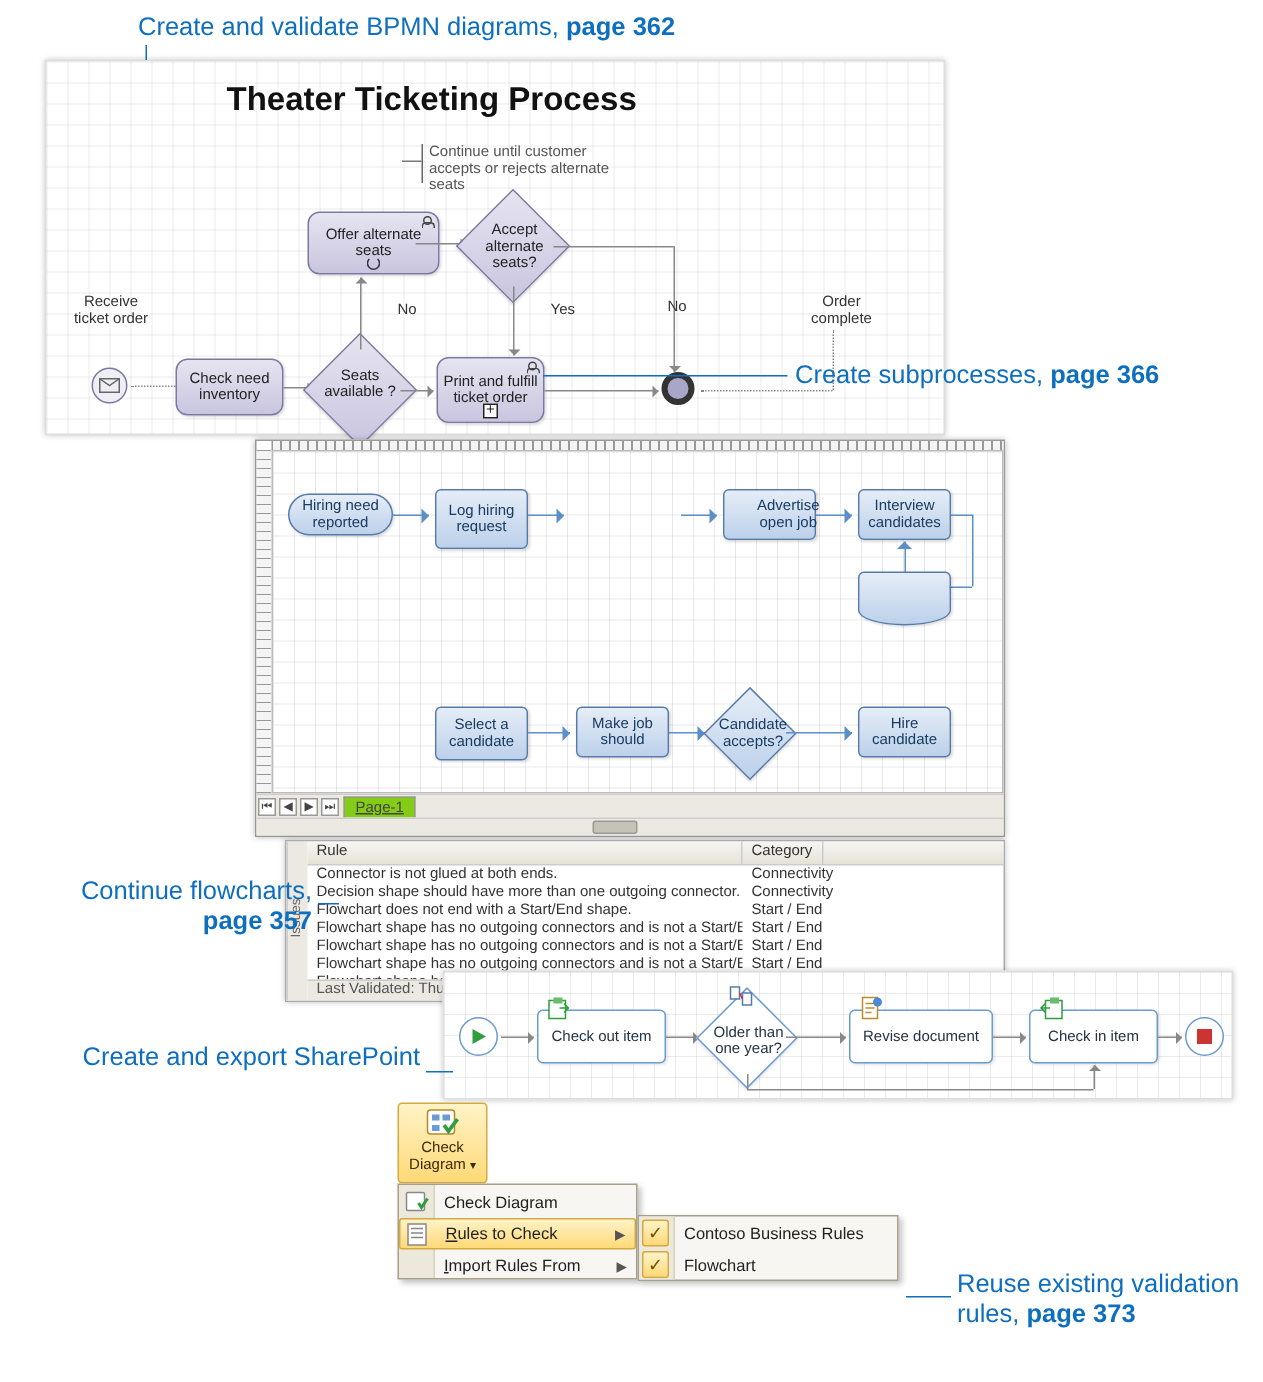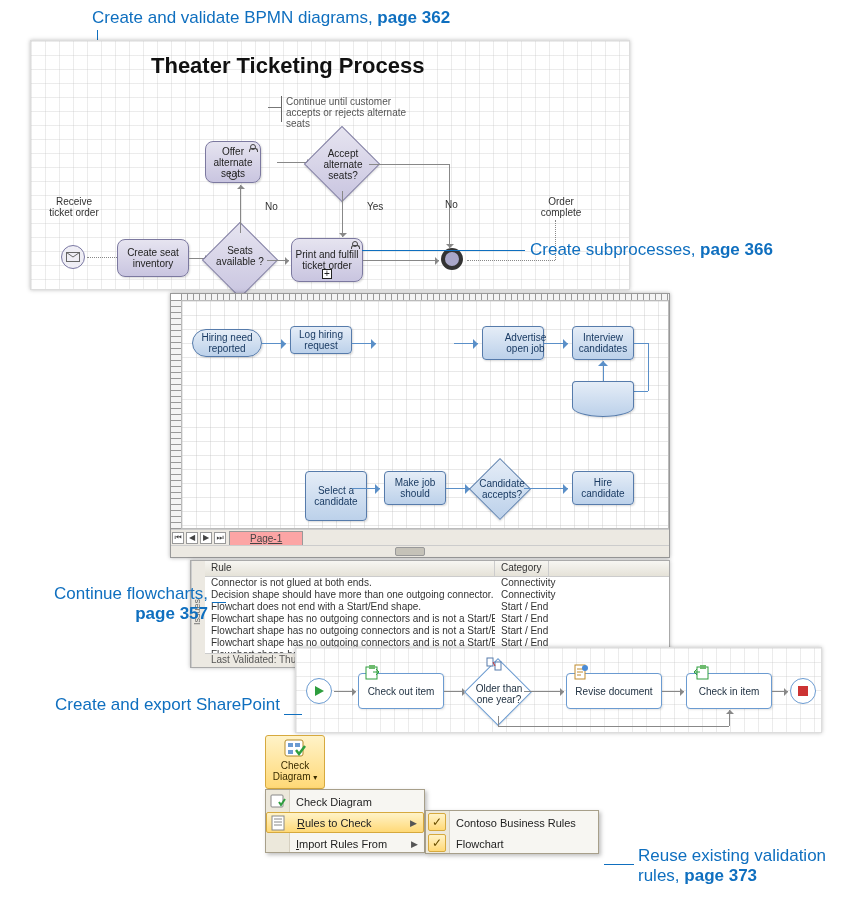--- a/index.html
+++ b/index.html
@@ -156,21 +156,21 @@
     border-radius:4px 4px 50% 50% / 4px 4px 10px 10px;
     box-shadow:1px 1px 2px rgba(0,0,0,.15);
   }
   .page-tabs {
     position:absolute; left:0; right:0; bottom:12px; height:16px;
     background:#ece9e2; border-top:1px solid #ccc;
     font-size:10px; display:flex; align-items:center;
     color:#444;
   }
   .page-tabs .navbtn { width:12px;height:12px;border:1px solid #999;margin:0 1px;background:#fff;font-size:8px;display:flex;align-items:center;justify-content:center;}
-  .page-tab { background:#fca5a5;border:1px solid #999;border-bottom:none;padding:0 20px;margin-left:2px;height:14px;display:flex;align-items:center;text-decoration:underline;}
+  .page-tab { background:#84cc16;border:1px solid #999;border-bottom:none;padding:0 7px;margin-left:2px;height:14px;display:flex;align-items:center;text-decoration:underline;}
   .hscroll { position:absolute;left:0;right:0;bottom:0;height:12px;background:#ece9e2;border-top:1px solid #ccc;}
   .hscroll .thumb{position:absolute;left:45%;width:30px;top:1px;bottom:1px;background:#c5c2b8;border:1px solid #999;border-radius:2px;}
 
   
   .issues-area {
     position:absolute; left:190px; top:560px;
     width:480px; height:108px;
     background:#fff; border:1px solid #aaa;
     box-shadow:0 0 4px rgba(0,0,0,.25);
     font-size:10px;
@@ -286,34 +286,34 @@
   <div class="event-circle" style="left:30px;top:204px;">
     <svg width="14" height="10">
         <rect x="0.5" y="0.5" width="13" height="9" fill="none" stroke="#666"></rect>
         <path d="M0.5 0.5 L7 5 L13.5 0.5" fill="none" stroke="#666"></path>
       </svg>
   </div>
 
   <div style="position:absolute;left:56px;top:216px;width:30px;border-top:1.5px dotted #888;"></div>
 
   <div class="task" style="left:86px;top:198px;width:72px;height:38px;">
-    <span>Create seat inventory</span>
+    <span>Check need inventory</span>
   </div>
   <div class="arrow-h right" style="left:158px;top:217px;width:20px;"></div>
 
   <div class="diamond" style="left:182px;top:192px;"></div>
   <div class="diamond-label" style="left:179px;top:204px;">Seats available ?</div>
 
   <div class="arrow-h right" style="left:236px;top:219px;width:22px;"></div>
   <div class="edge-label" style="left:237px;top:206px;">Yes</div>
 
   <div class="arrow-v up" style="left:209px;top:144px;height:48px;"></div>
   <div class="edge-label" style="left:190px;top:160px;">No</div>
 
-  <div class="task" style="left:174px;top:100px;width:56px;height:42px;">
+  <div class="task" style="left:174px;top:100px;width:88px;height:42px;">
     <span>Offer alternate seats</span>
     <span class="person-icon"></span>
     <span class="loop-icon"></span>
   </div>
 
   <div class="arrow-h right" style="left:246px;top:121px;width:34px;"></div>
 
   <div class="diamond" style="left:284px;top:96px;"></div>
   <div class="diamond-label" style="left:282px;top:107px;">Accept alternate seats?</div>
 
@@ -345,41 +345,41 @@
 
 <div class="hiring-area">
   <div class="hiring-ruler-top"></div>
   <div class="hiring-ruler-left"></div>
   <div class="hiring-canvas">
 
     <div class="fc-box fc-terminator" style="left:10px;top:28px;width:70px;height:28px;">
         <span>Hiring need reported</span>
       </div>
     <div class="blue-arrow-h" style="left:80px;top:42px;width:24px;"></div>
-    <div class="fc-box" style="left:108px;top:25px;width:62px;height:28px;">
+    <div class="fc-box" style="left:108px;top:25px;width:62px;height:40px;">
         <span>Log hiring request</span>
       </div>
     <div class="blue-arrow-h" style="left:170px;top:42px;width:24px;"></div>
     <div class="blue-arrow-h" style="left:272px;top:42px;width:24px;"></div>
     <div class="fc-box" style="left:300px;top:25px;width:62px;height:34px;padding-left:28px;">
         <span>Advertise open job</span>
       </div>
     <div class="blue-arrow-h" style="left:362px;top:42px;width:24px;"></div>
     <div class="fc-box" style="left:390px;top:25px;width:62px;height:34px;">
         <span>Interview candidates</span>
       </div>
 
     <div style="position:absolute;left:452px;top:42px;width:14px;height:1px;background:#5a8fc8;"></div>
     <div style="position:absolute;left:466px;top:42px;width:1px;height:48px;background:#5a8fc8;"></div>
     <div style="position:absolute;left:421px;top:90px;width:45px;height:1px;background:#5a8fc8;"></div>
     <div style="position:absolute;left:421px;top:60px;width:1px;height:30px;background:#5a8fc8;"></div>
     <div style="position:absolute;left:416px;top:60px;border:5px solid transparent;border-bottom-color:#5a8fc8;transform:translateY(-5px);"></div>
     <div class="fc-wave" style="left:390px;top:80px;width:62px;height:36px;"></div>
 
-    <div class="fc-box" style="left:123px;top:170px;width:62px;height:50px;">
+    <div class="fc-box" style="left:108px;top:170px;width:62px;height:36px;">
         <span>Select a candidate</span>
       </div>
     <div class="blue-arrow-h" style="left:170px;top:187px;width:28px;"></div>
     <div class="fc-box" style="left:202px;top:170px;width:62px;height:34px;">
         <span>Make job should</span>
       </div>
     <div class="blue-arrow-h" style="left:264px;top:187px;width:24px;"></div>
     <div class="fc-diamond" style="left:296px;top:166px;"></div>
     <div class="diamond-label" style="left:290px;top:177px;color:#1a3b63;">Candidate accepts?</div>
     <div class="blue-arrow-h" style="left:342px;top:187px;width:44px;"></div>

